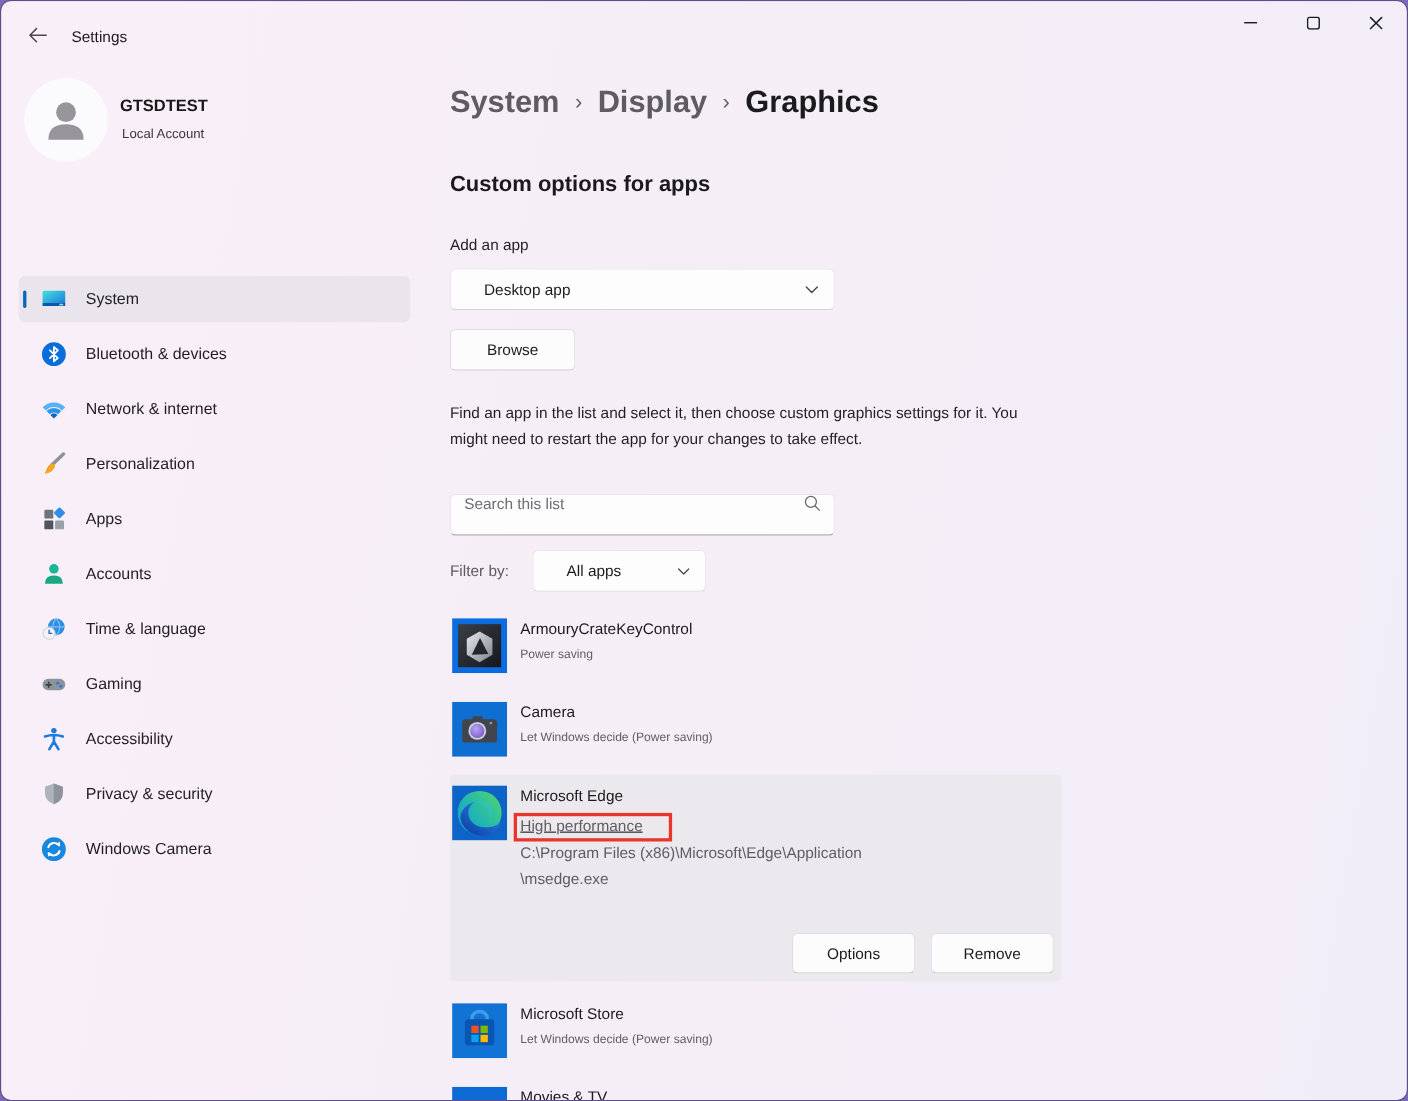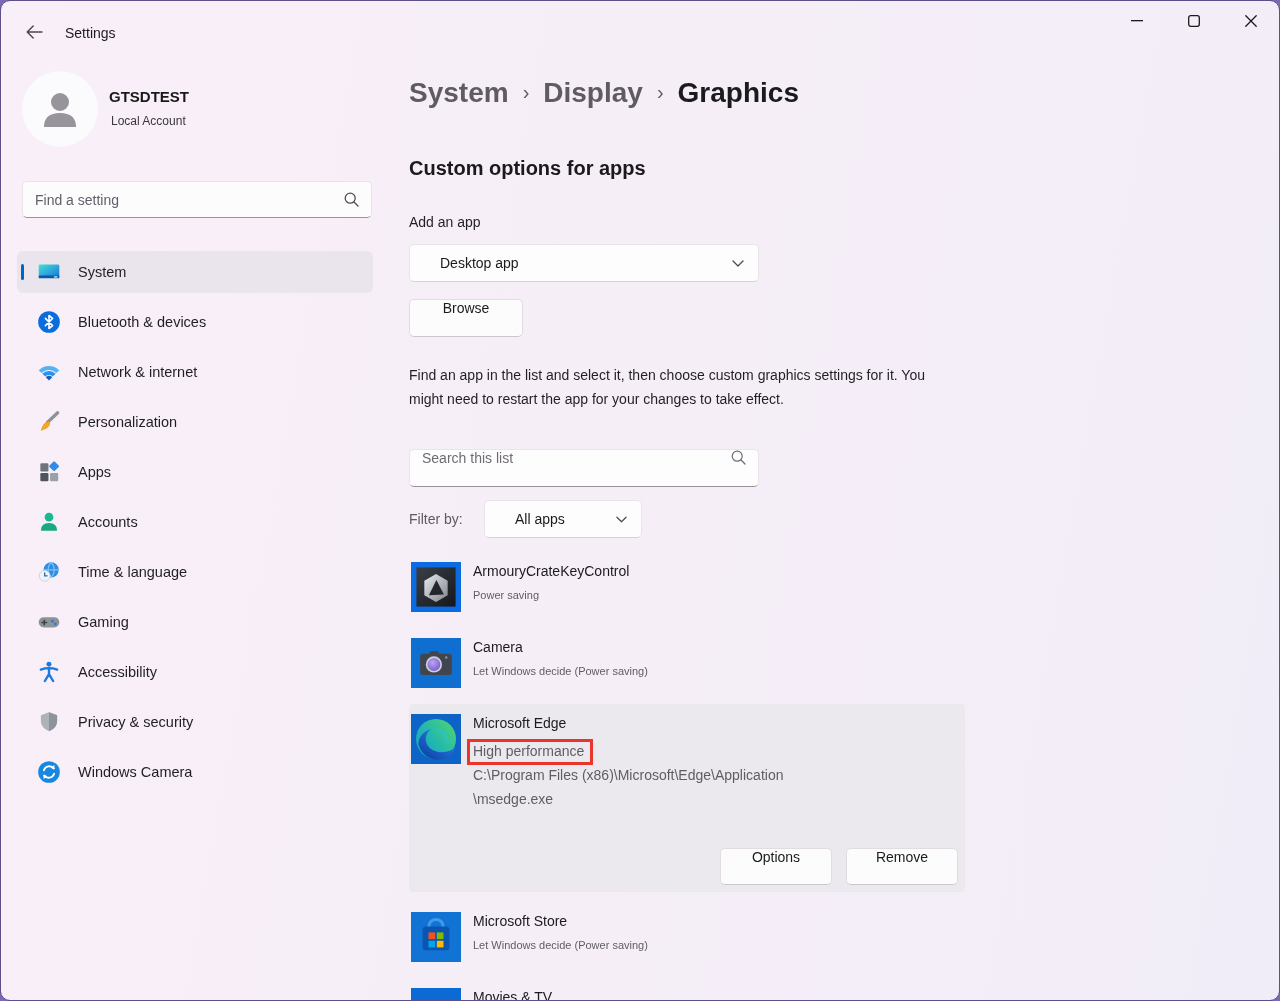--- a/index.html
+++ b/index.html
@@ -41,36 +41,36 @@
   .main { position:absolute; left:408px; top:46px; right:0; bottom:0; }
   .breadcrumb { position:absolute; left:0; top:30px; font-size:28px; font-weight:600; white-space:nowrap; }
   .crumb-dim { color:#5f5b63; }
   .crumb-sep { color:#5f5b63; font-size:20px; font-weight:400; margin:0 14px; vertical-align:3px; }
   .crumb-cur { color:#1b1a1c; }
   .section-h { position:absolute; left:0; top:110px; font-size:20px; font-weight:700; color:#1a191b; }
   .lbl-add { position:absolute; left:0; top:167px; font-size:14px; color:#201f23; }
   .dd { background:#fefdfe; border:1px solid #eae4ea; border-bottom-color:#d8d2d8; border-radius:5px; display:flex; align-items:center; padding:0 14px; cursor:pointer; }
   .dd-add { position:absolute; left:0; top:197px; width:350px; height:38px; }
   .dd-text { font-size:14px; color:#1b1a1c; flex:1;margin-left:16px; }
-  .btn { background:#fdfcfd; border:1px solid #e2dce2; border-bottom-color:#cdc7cd; border-radius:5px; font-size:14px; color:#1b1a1c; display:flex; align-items:flex-start; justify-content:center; cursor:pointer; }
+  .btn { background:#fdfcfd; border:1px solid #e2dce2; border-bottom-color:#cdc7cd; border-radius:5px; font-size:14px; color:#1b1a1c; display:flex; align-items:center; justify-content:center; cursor:pointer; }
   .btn-browse { position:absolute; left:0; top:252px; width:114px; height:38px; }
   .desc { position:absolute; left:0; top:316px; width:540px; font-size:14px; line-height:24px; color:#201f23; }
   .search-list { position:absolute; left:0; top:402px; width:350px; height:38px; background:#fefdfe; border:1px solid #eae4ea; border-bottom:1px solid #999399; border-radius:5px; display:flex; padding:0 12px; }
   .search-list .ph { font-size:14px; color:#6d6b73; flex:1; }
   .lbl-filter { position:absolute; left:0; top:464px; font-size:14px; color:#5e5a62; }
   .dd-filter { position:absolute; left:75px; top:453px; width:158px; height:38px; }
   
   .app-row { position:absolute; left:0; width:556px; }
   .app-icon { position:absolute; left:2px; top:0; width:50px; height:50px; }
   .app-name { position:absolute; left:64px; top:1px; font-size:14px; color:#1b1a1c; white-space:nowrap; }
   .app-sub { position:absolute; left:64px; top:27px; font-size:11px; color:#5f5d64; white-space:nowrap; }
   .edge-card { position:absolute; left:0; top:657px; width:556px; height:188px; background:#ebe9ed; border-radius:4px; }
   .edge-card .app-icon { top:10px; }
   .edge-card .app-name { top:11px; }
-  .hl-red { position:absolute; left:58px; top:35px; border:3px solid #e8362d; padding:0 6px 2px 3px; }
+  .hl-red { position:absolute; left:58px; top:35px; border:3px solid #e8362d; padding:0 24px 2px 3px;text-decoration:underline; }
   .hl-red span { font-size:14px; color:#5f5d64; white-space:nowrap; }
   .path-line { position:absolute; left:64px; font-size:14px; color:#5f5d64; white-space:nowrap; }
   .btn-options { position:absolute; left:311px; top:144px; width:112px; height:37px; }
   .btn-remove { position:absolute; left:437px; top:144px; width:112px; height:37px; }
   svg { display:block; }
 </style>
 </head>
 <body>
 
 <div class="window">
@@ -114,29 +114,20 @@
       <span>
         <svg width="44" height="44" viewBox="0 0 44 44">
           <circle cx="22" cy="15" r="9" fill="#97949b"></circle>
           <path d="M6 40 q0 -14 16 -14 q16 0 16 14 z" fill="#97949b"></path>
         </svg>
       </span>
     </div>
     <div class="user-name">GTSDTEST</div>
     <div class="user-type">Local Account</div>
 
-    <div class="search-box">
-      <span class="ph">Find a setting</span>
-      <span>
-        <svg width="15" height="15" viewBox="0 0 15 15">
-            <circle cx="6.2" cy="6.2" r="5" fill="none" stroke="#4f4d53" stroke-width="1.3"></circle>
-            <path d="M10 10 L14 14" stroke="#4f4d53" stroke-width="1.3" stroke-linecap="round"></path>
-          </svg>
-      </span>
-    </div>
 
     <div class="nav">
 
       <div class="nav-item selected">
         <span class="accent"></span>
         <span class="nav-icon">
           <svg width="26" height="26" viewBox="0 0 24 24">
             <defs>
                 <linearGradient id="gSys" x1="0" y1="0" x2="1" y2="1">
                   <stop offset="0" stop-color="#45e0dc"></stop>

